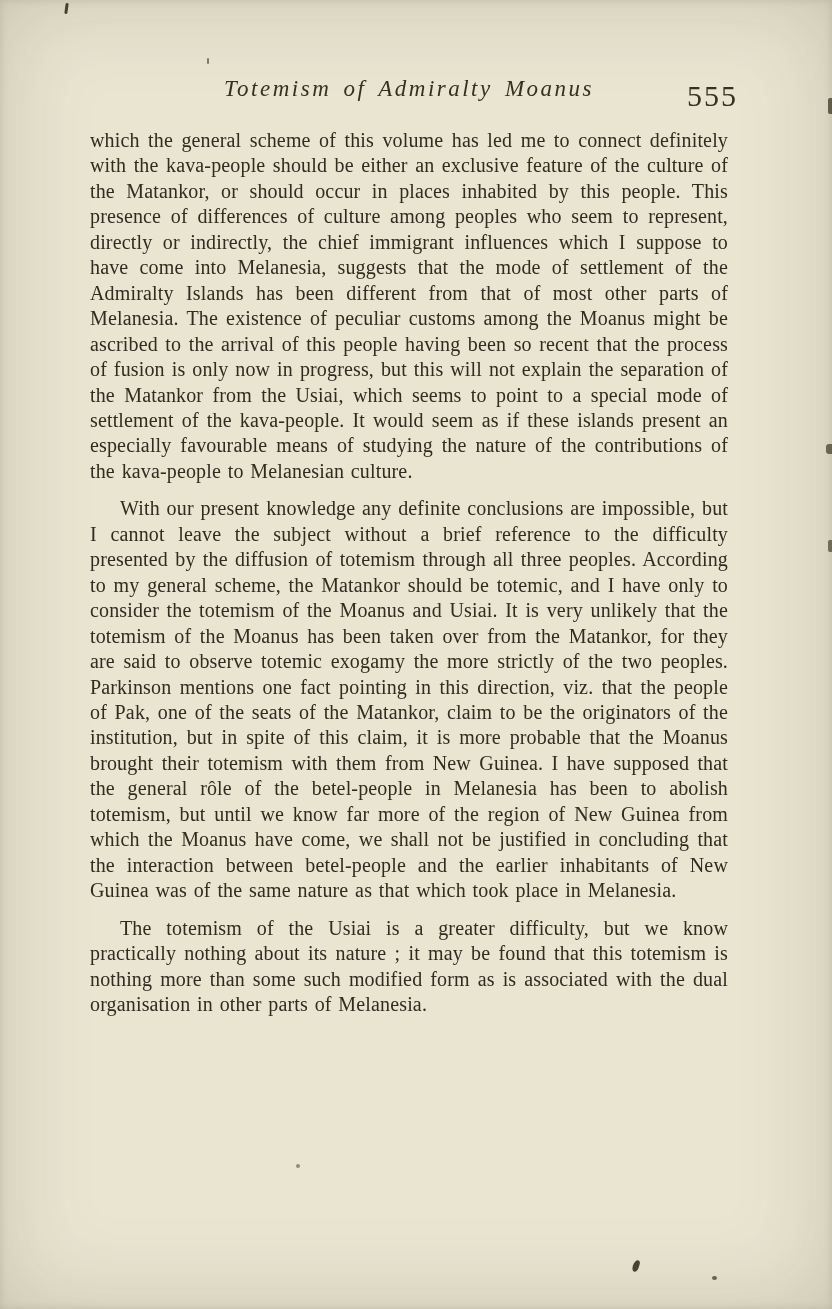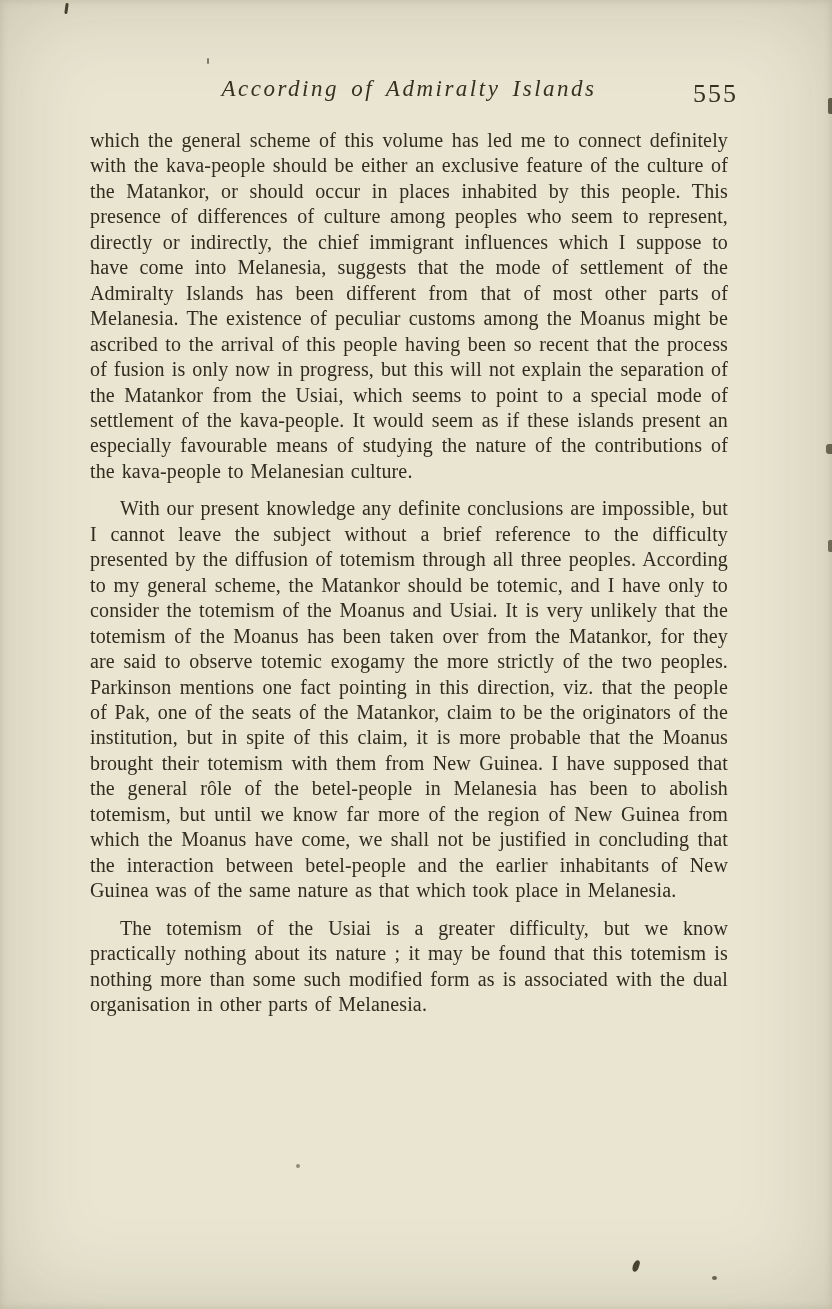--- a/index.html
+++ b/index.html
@@ -33,21 +33,21 @@
     font-style: italic;
     font-size: 23px;
     letter-spacing: 2.5px;
     word-spacing: 4px;
     color: #34311f;
   }
   .page-num {
     position: absolute;
     right: 2px;
     top: 3px;
-    font-size: 26px;
+    font-size: 30px;
     letter-spacing: 2px;
     color: #34311f;
   }
   .body-para {
     margin: 12px;
     font-size: 20px;
     line-height: 25.45px;
     letter-spacing: 0.15px;
     word-spacing: 1.6px;
     text-align: justify;
@@ -79,21 +79,21 @@
   <div class="scan-mark m3"></div>
   <div class="scan-mark m4"></div>
   <div class="scan-mark m5"></div>
   <div class="scan-mark m6"></div>
   <div class="scan-mark m7"></div>
   <div class="scan-mark m8"></div>
 
   <div class="content">
 
     <div class="running-head">
-      <span class="head-title">According of Admiralty Islands</span>
+      <span class="head-title">Totemism of Admiralty Moanus</span>
       <span class="page-num">555</span>
     </div>
 
     <p class="body-para">which the general scheme of this volume has led me to connect definitely with the kava-people should be either an exclusive feature of the culture of the Matankor, or should occur in places inhabited by this people.  This presence of differences of culture among peoples who seem to represent, directly or indirectly, the chief immigrant influences which I suppose to have come into Melanesia, suggests that the mode of settlement of the Admiralty Islands has been different from that of most other parts of Melanesia.  The existence of peculiar customs among the Moanus might be ascribed to the arrival of this people having been so recent that the process of fusion is only now in progress, but this will not explain the separation of the Matankor from the Usiai, which seems to point to a special mode of settlement of the kava-people.  It would seem as if these islands present an especially favourable means of studying the nature of the contributions of the kava-people to Melanesian culture.</p>
 
     <p class="body-para indent">With our present knowledge any definite conclusions are impossible, but I cannot leave the subject without a brief reference to the difficulty presented by the diffusion of totemism through all three peoples.  According to my general scheme, the Matankor should be totemic, and I have only to consider the totemism of the Moanus and Usiai.  It is very unlikely that the totemism of the Moanus has been taken over from the Matankor, for they are said to observe totemic exogamy the more strictly of the two peoples.  Parkinson mentions one fact pointing in this direction, viz. that the people of Pak, one of the seats of the Matankor, claim to be the originators of the institution, but in spite of this claim, it is more probable that the Moanus brought their totemism with them from New Guinea.  I have supposed that the general rôle of the betel-people in Melanesia has been to abolish totemism, but until we know far more of the region of New Guinea from which the Moanus have come, we shall not be justified in concluding that the interaction between betel-people and the earlier inhabitants of New Guinea was of the same nature as that which took place in Melanesia.</p>
 
     <p class="body-para indent">The totemism of the Usiai is a greater difficulty, but we know practically nothing about its nature ; it may be found that this totemism is nothing more than some such modified form as is associated with the dual organisation in other parts of Melanesia.</p>
 
   </div>

